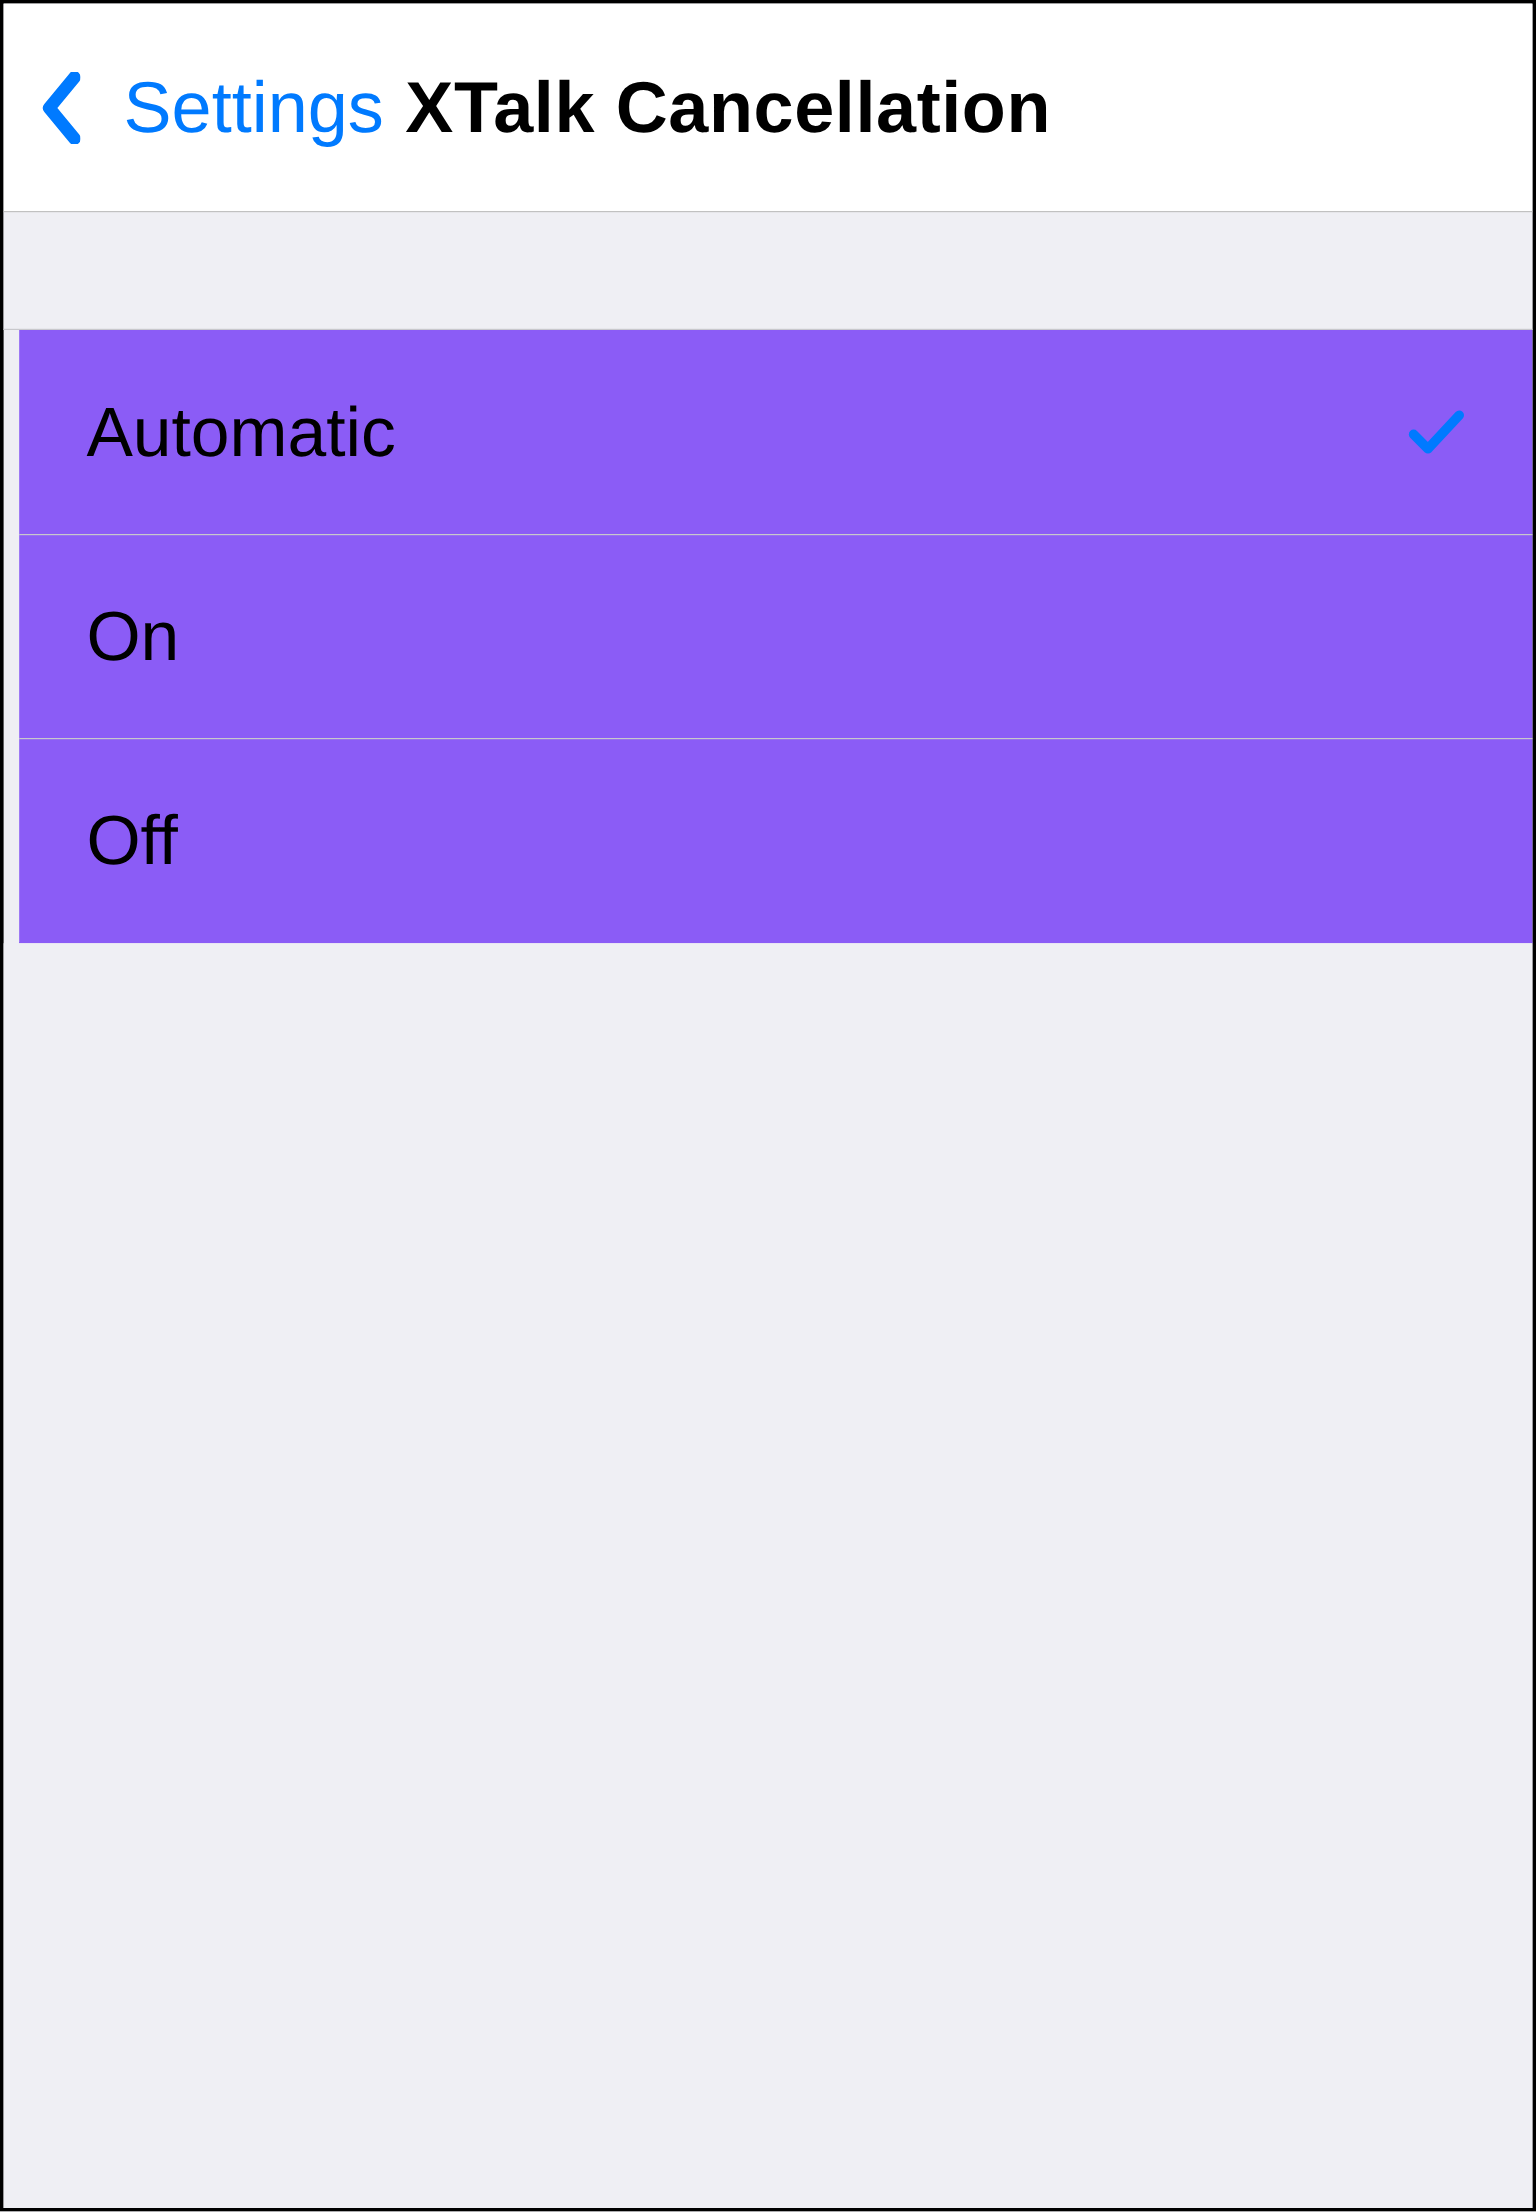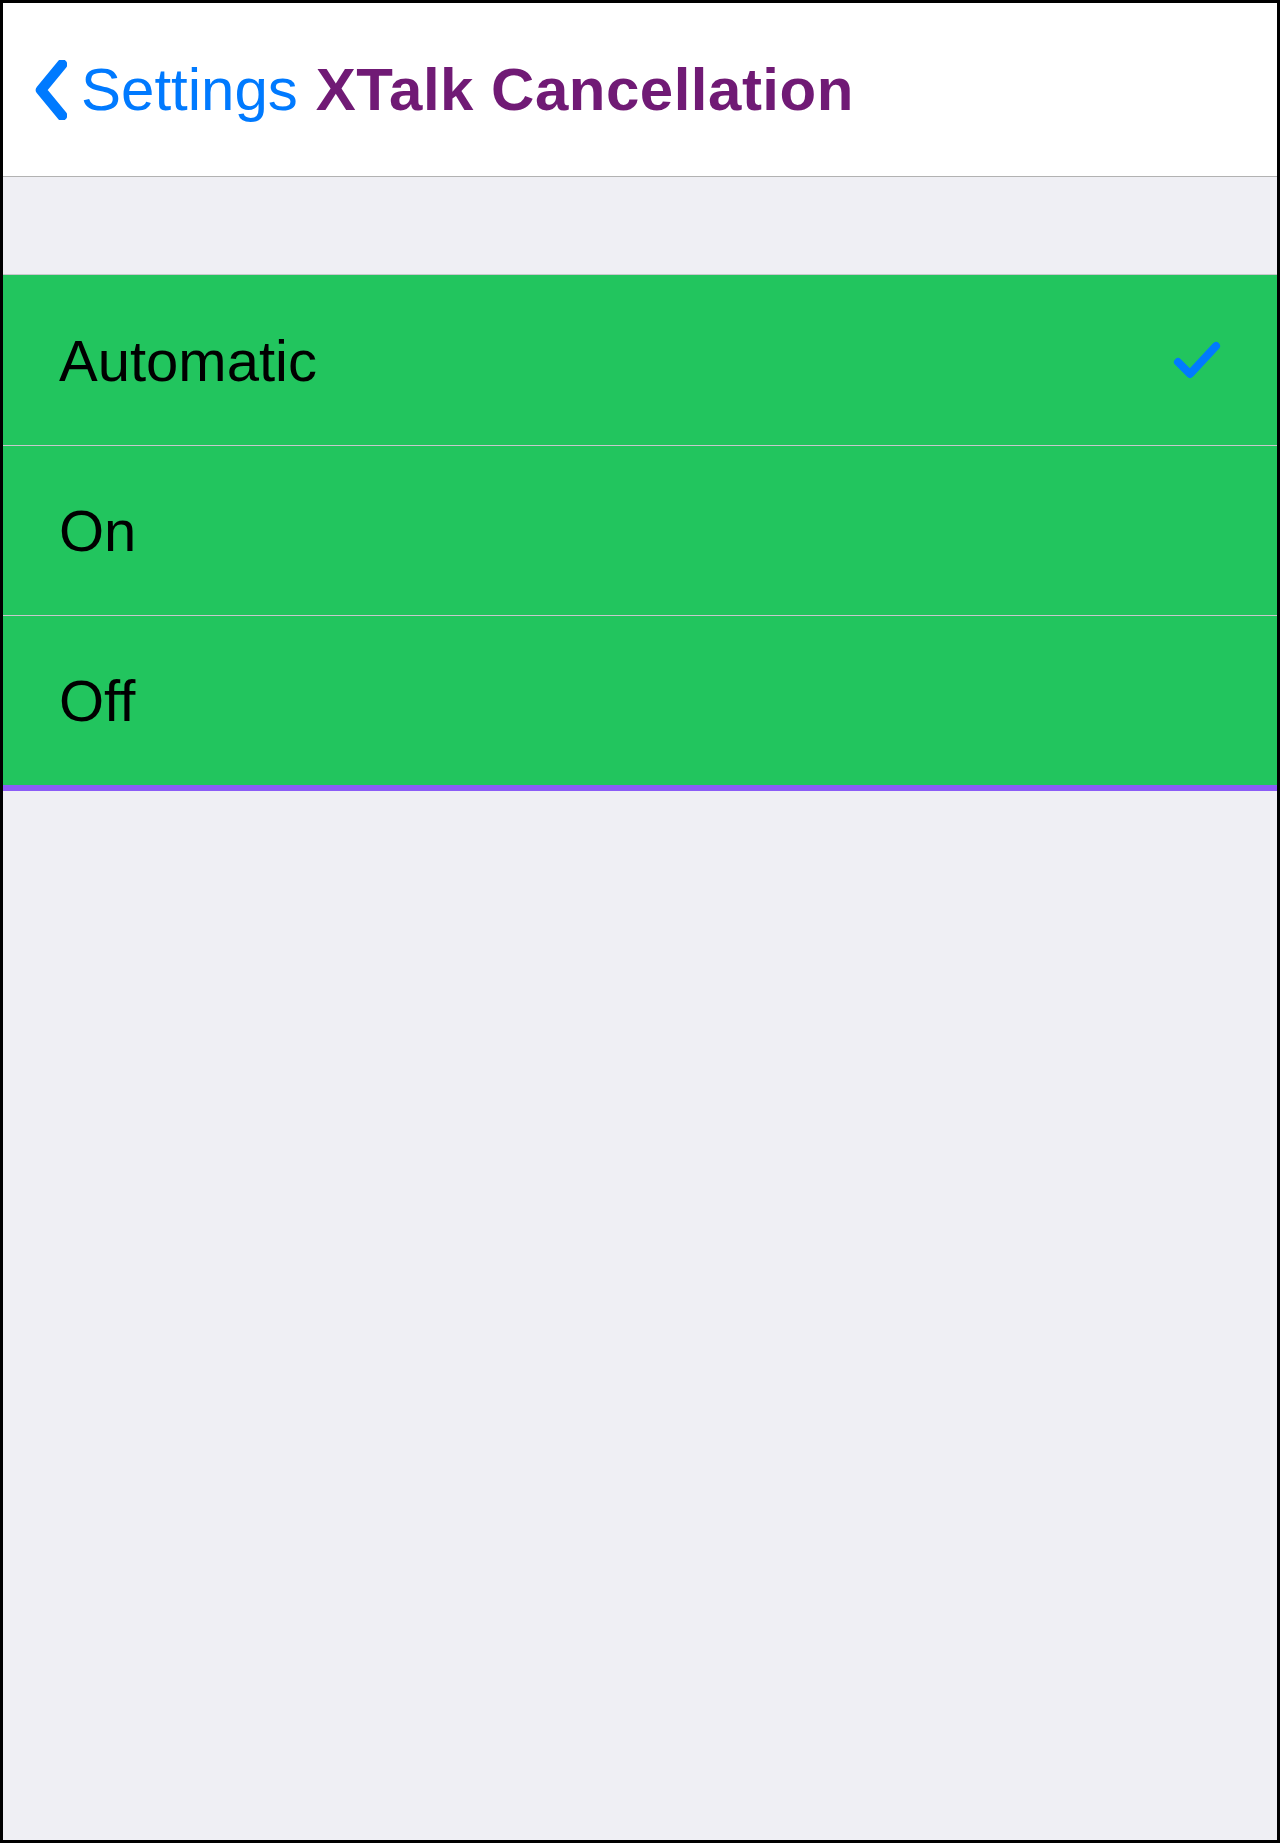--- a/index.html
+++ b/index.html
@@ -30,42 +30,44 @@
       align-items: center;
       padding: 0 30px;
     }
     .back-button {
       display: flex;
       align-items: center;
       color: #007aff;
       font-size: 60px;
       font-weight: 400;
       cursor: pointer;
+      gap: 22px;
     }
     .back-chevron {
       width: 34px;
       height: 60px;
       margin-right: 14px;
       flex-shrink: 0;
     }
     .page-title {
-      color: #701a75;
+      color: #000000;
       font-size: 60px;
       font-weight: 700;
       margin-left: 18px;
       letter-spacing: 0.5px;
     }
     .section-gap {
       height: 98px;
       background: #efeff4;
       border-bottom: 1px solid #c8c8cc;
     }
     .option-list {
-      background: #22c55e;
-      border-bottom: 6px solid #8b5cf6;
+      background: #8b5cf6;
+      border-bottom: 1px solid #8b5cf6;
+      margin-left: 13px;
     }
     .option-row {
       display: flex;
       align-items: center;
       justify-content: space-between;
       height: 170px;
       padding: 0 56px 0 56px;
       font-size: 58px;
       font-weight: 400;
       color: #000;

